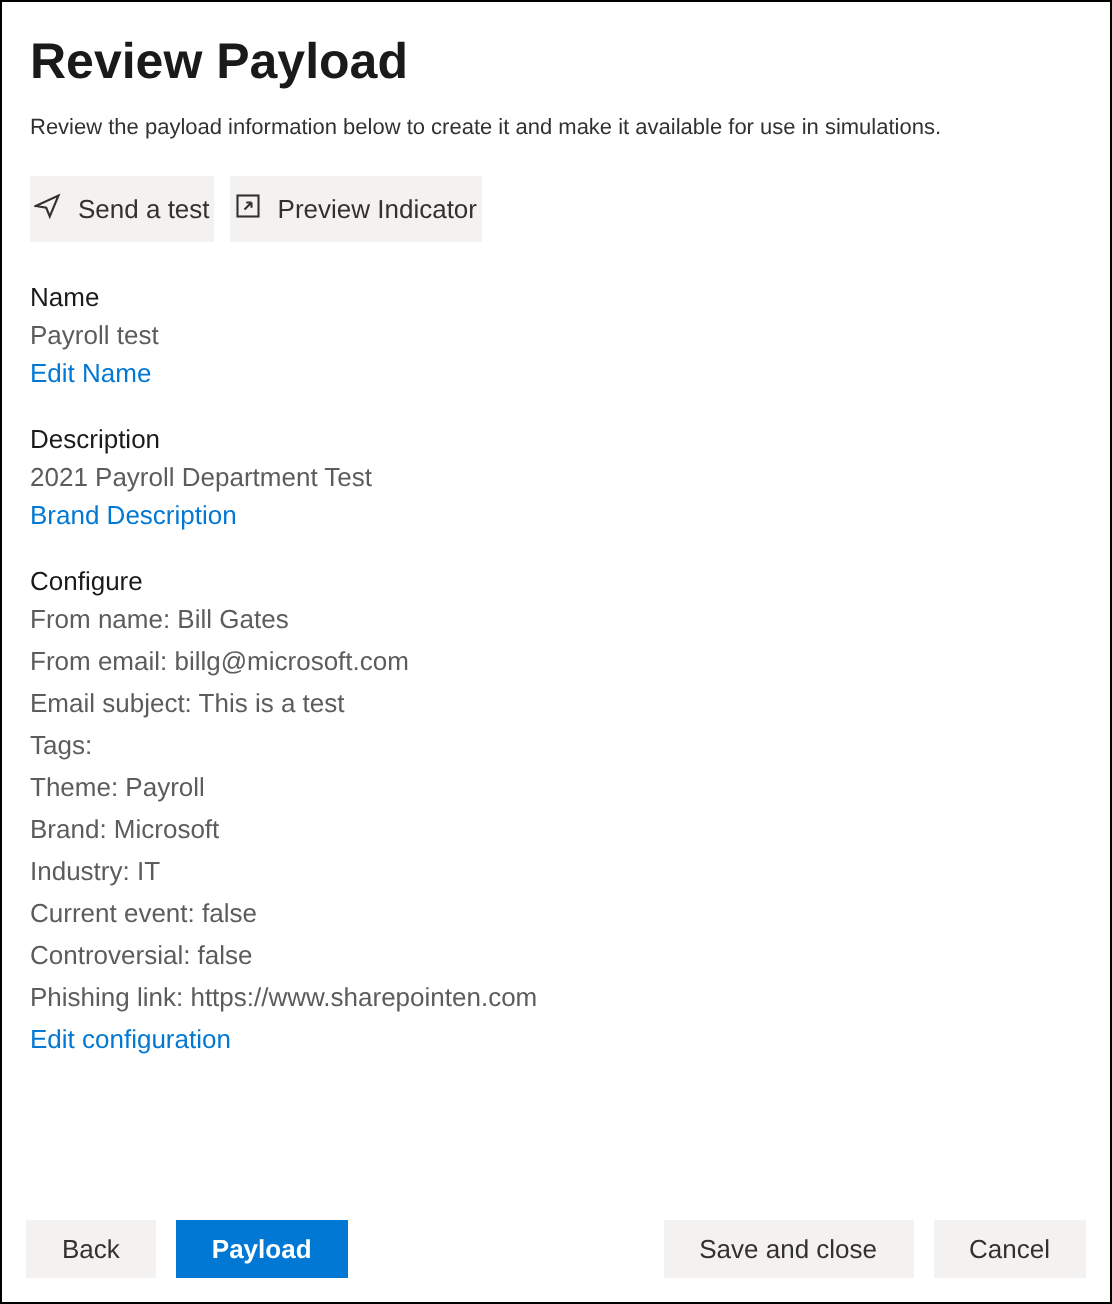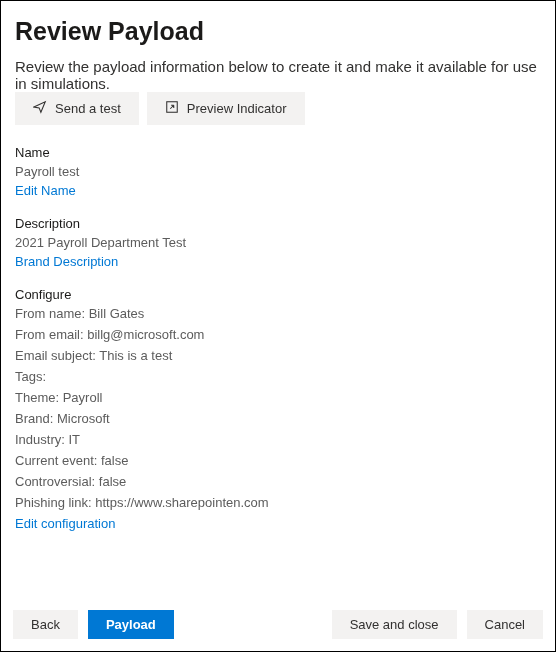--- a/index.html
+++ b/index.html
@@ -23,32 +23,33 @@
       flex: 1;
       overflow: hidden;
     }
     h1 {
       font-size: 25px;
       font-weight: 600;
       color: #1b1a19;
       margin-bottom: 12px;
     }
     .subtitle {
-      font-size: 15px;
+      font-size: 11px;
       color: #323130;
+      margin-bottom: 18px;
     }
     .action-row {
       display: flex;
       gap: 8px;
       margin-bottom: 20px;
     }
     .action-btn {
       background: #f3f2f1;
       border: none;
-      padding: 8px 18px;
+      padding: 8px 2px;
       font-size: 13px;
       font-family: inherit;
       color: #323130;
       cursor: pointer;
       display: flex;
       align-items: center;
       gap: 8px;
     }
     .action-btn svg {
       width: 14px;

